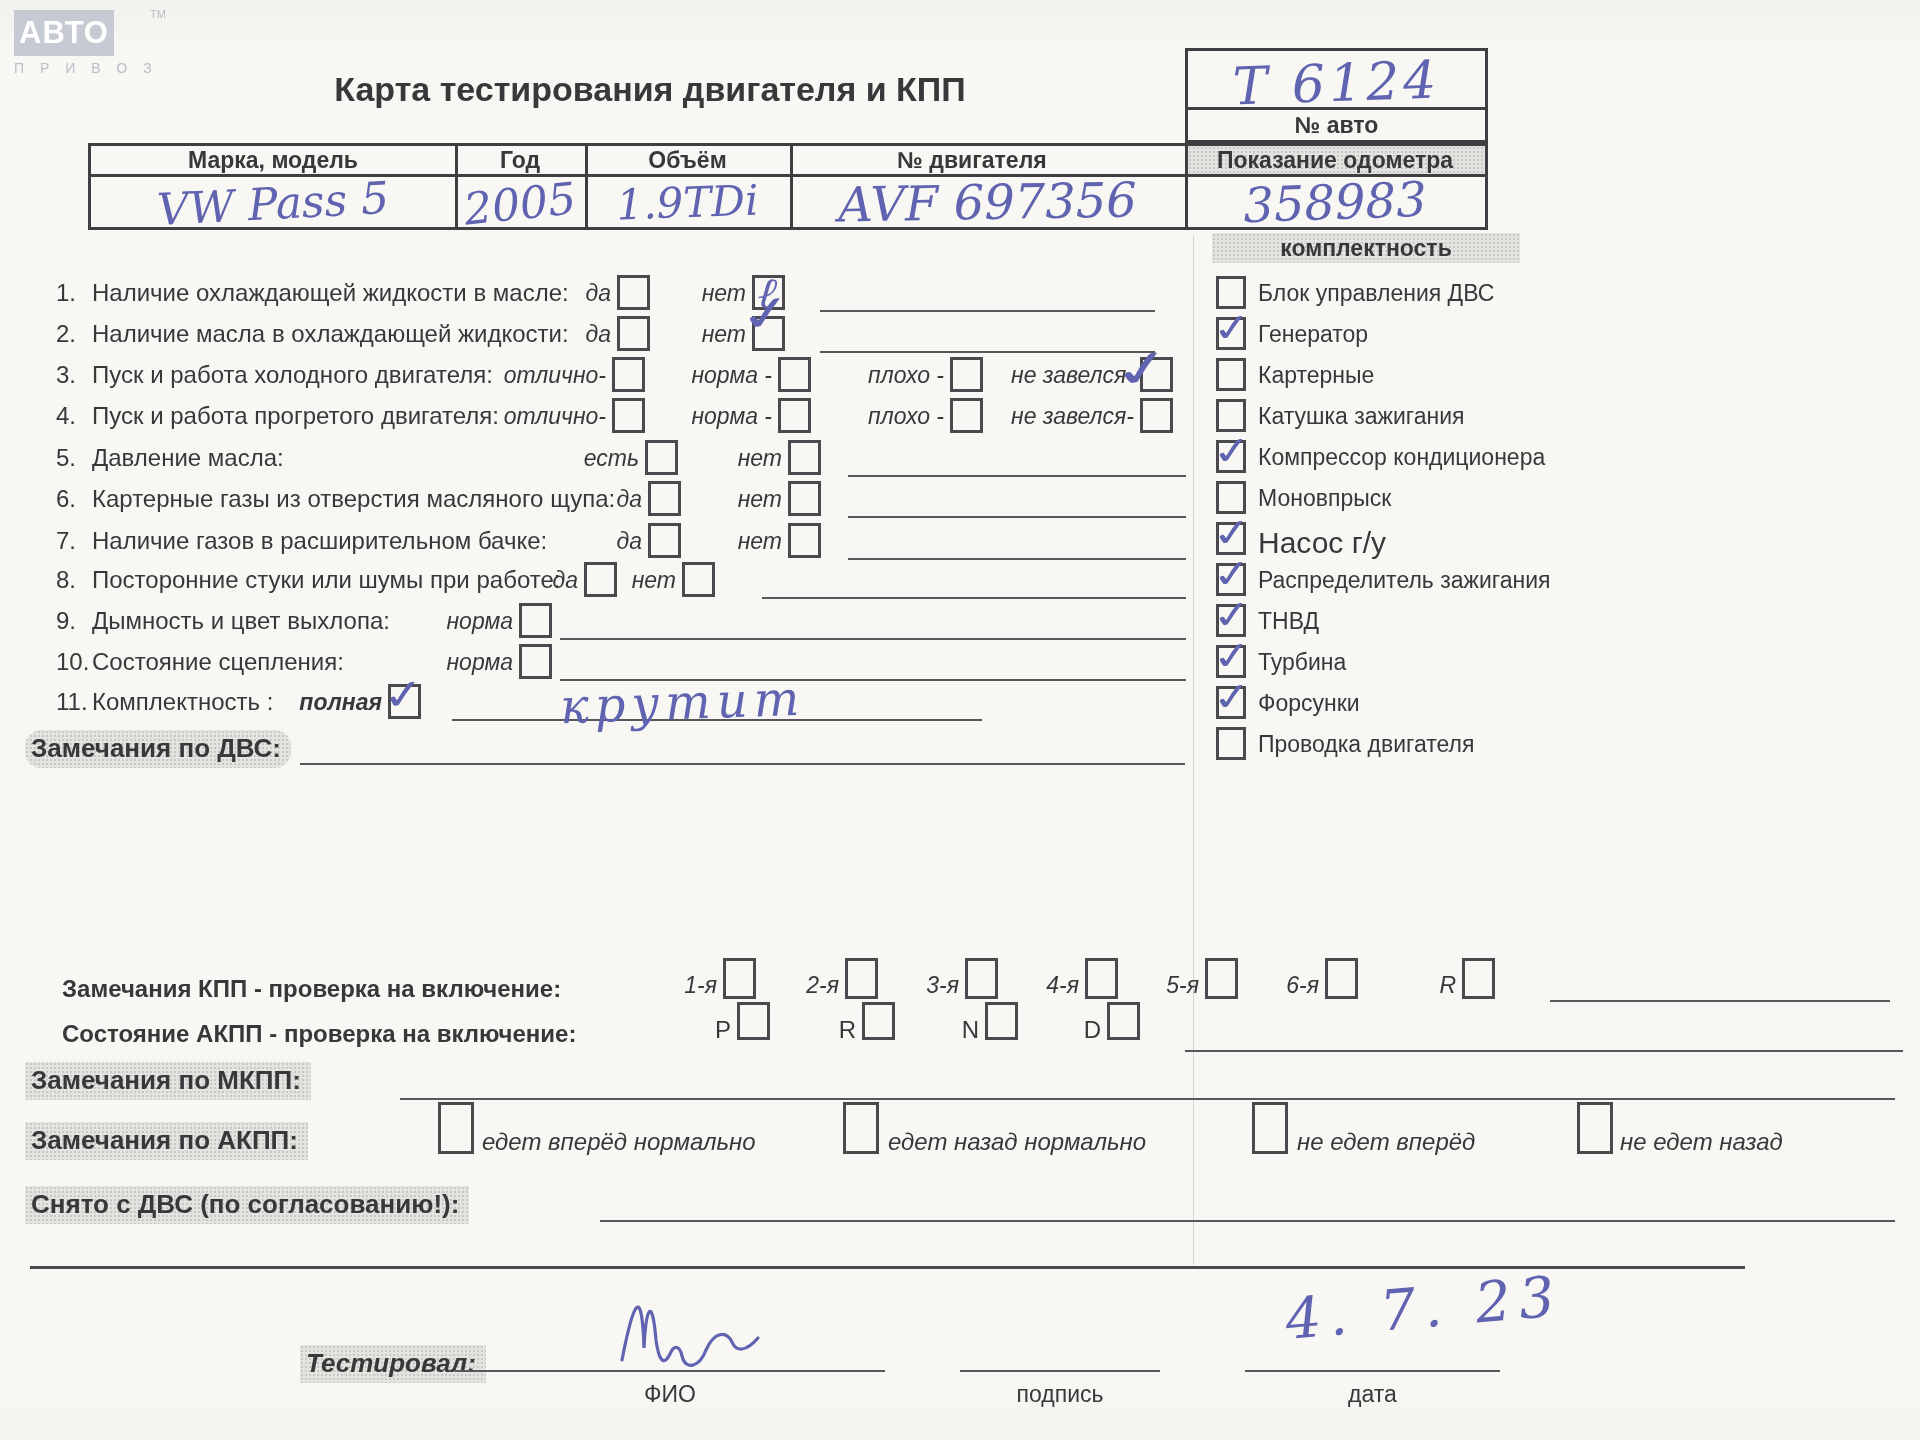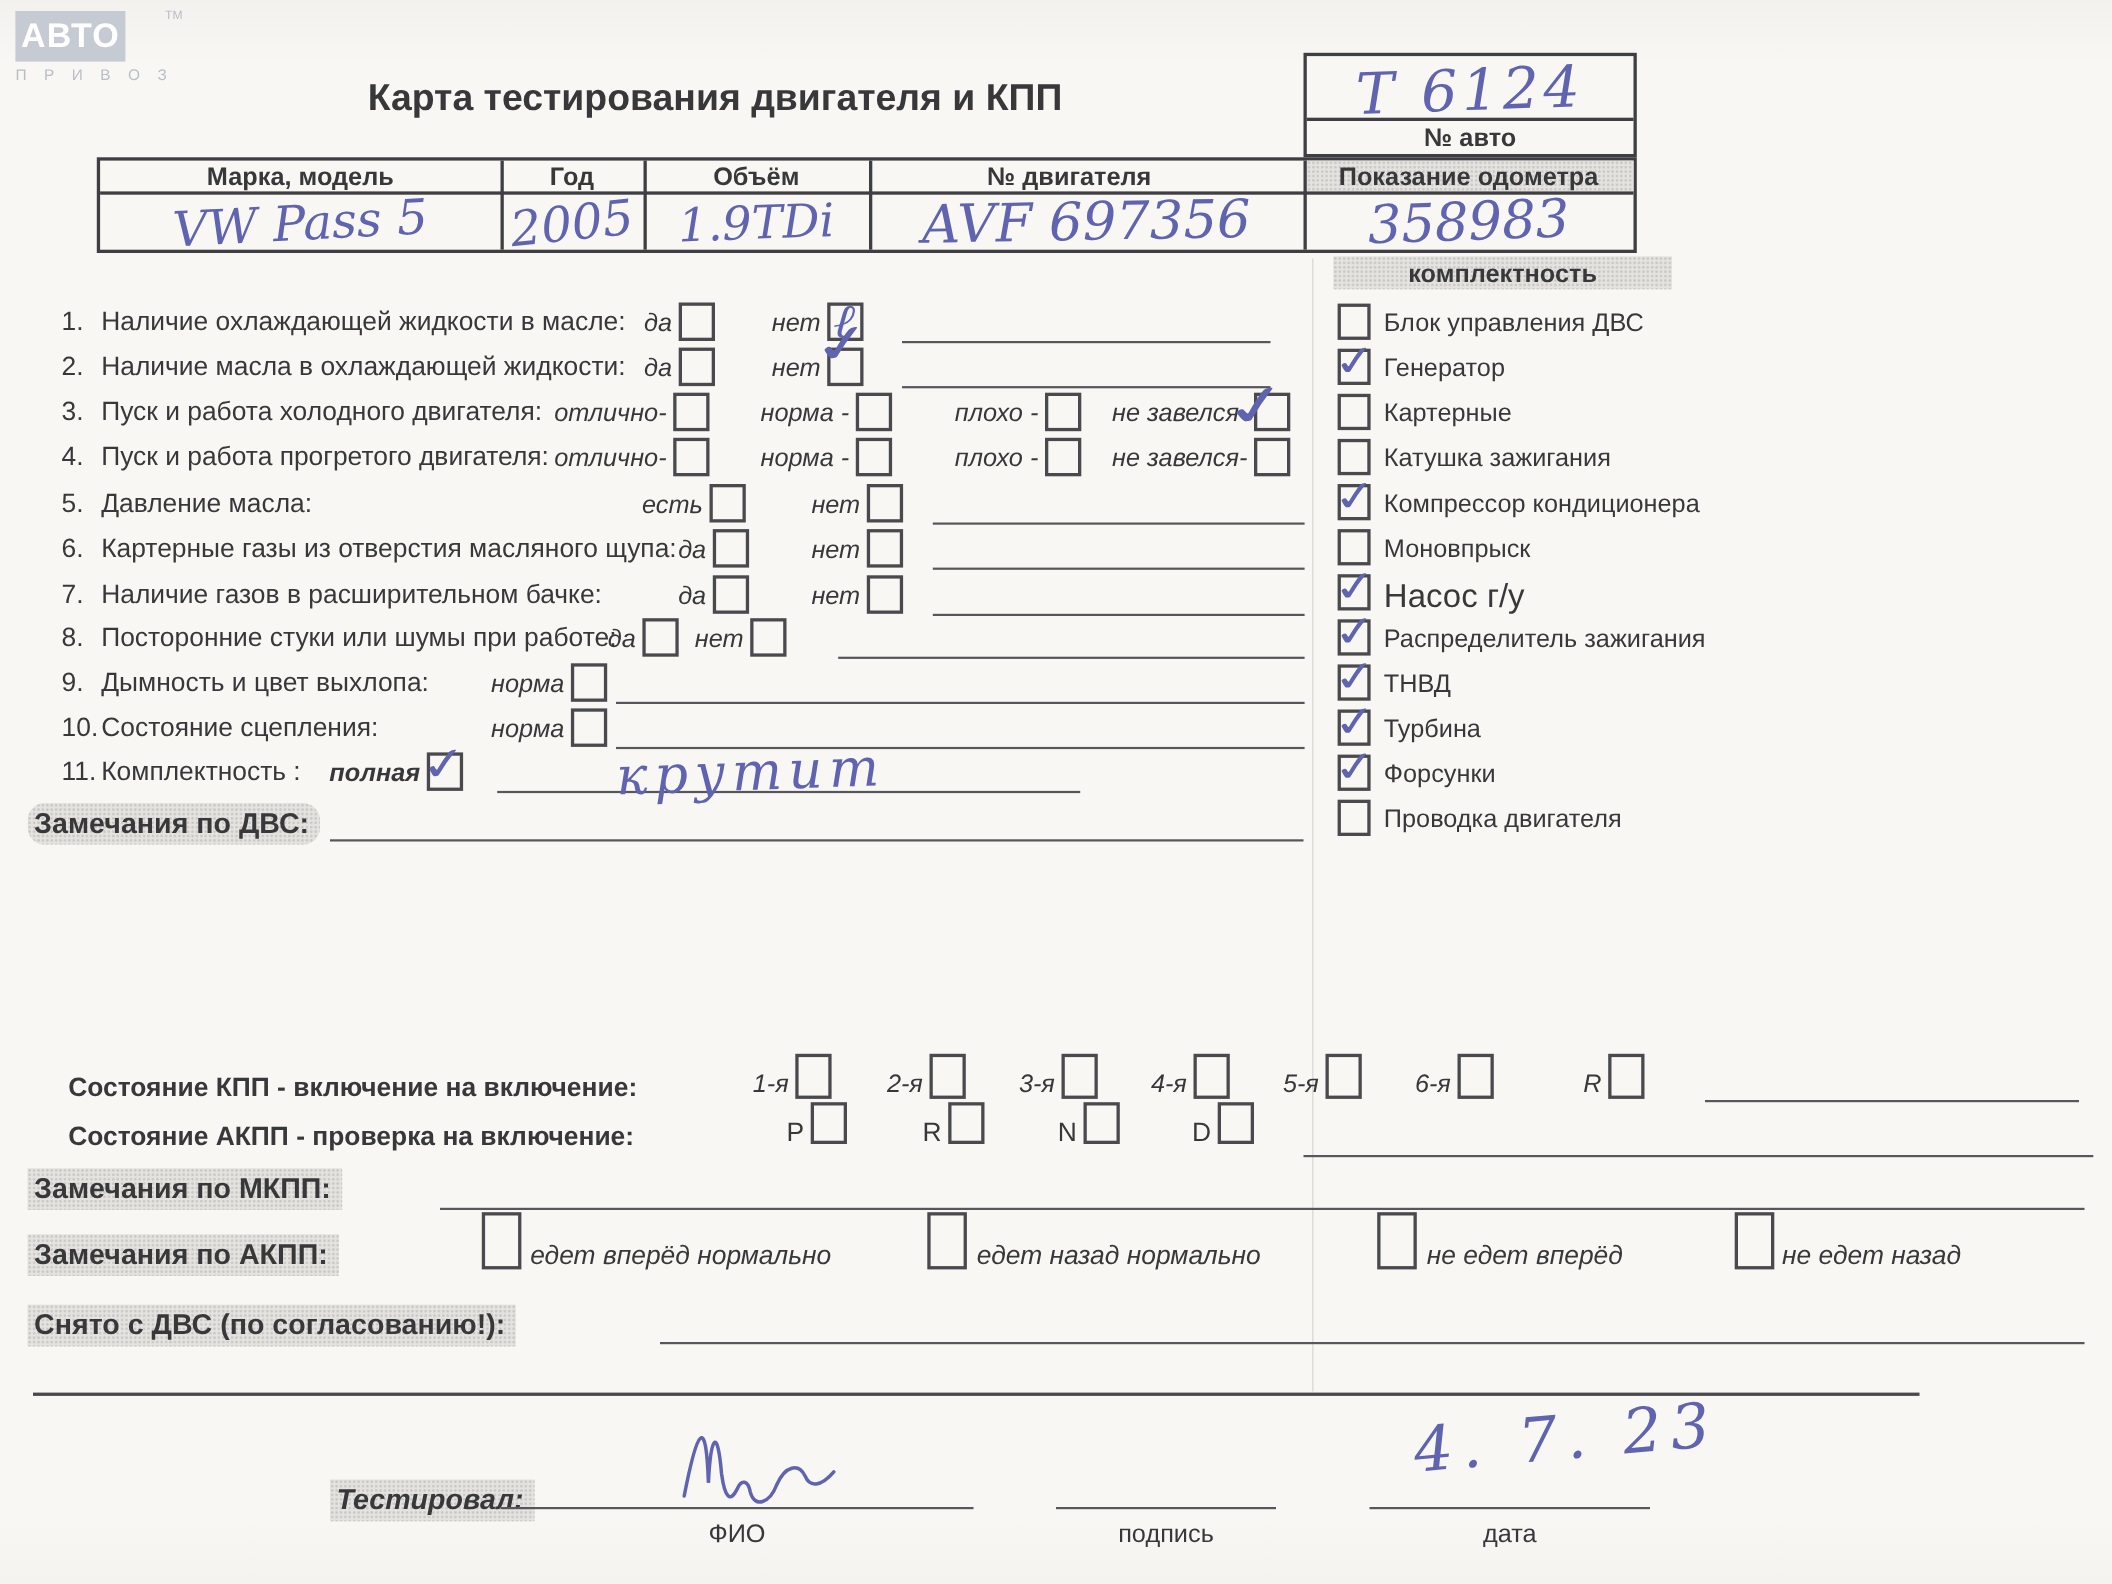--- a/index.html
+++ b/index.html
@@ -167,21 +167,21 @@
       <div class="abs lbl" style="left:56px;top:688px;width:40px;">11.</div>
       <div class="abs lbl" style="left:92px;top:688px;">Комплектность :</div>
       <div class="abs lbl it" style="left:142px;top:689px;width:240px;text-align:right;font-size:23px;font-weight:bold;">полная</div>
       <div class="box" style="left:388px;top:684px;width:33px;height:35px;"></div>
       <div class="uline" style="left:452px;top:719px;width:530px;"></div>
     </div>
 
   <div class="abs shade sechead" style="left:25px;top:730px;border-radius:16px;">Замечания по ДВС:</div>
   <div class="uline" style="left:300px;top:763px;width:885px;"></div>
 
-  <div class="abs lbl bold" style="left:62px;top:975px;">Состояние КПП - включение на включение:</div>
+  <div class="abs lbl bold" style="left:62px;top:975px;">Замечания КПП - проверка на включение:</div>
   <div id="gear-row">
       <div class="abs lbl it" style="left:597px;top:972px;width:120px;text-align:right;font-size:23px;">1-я</div>
       <div class="box" style="left:723px;top:958px;width:33px;height:41px;"></div>
       <div class="abs lbl it" style="left:719px;top:972px;width:120px;text-align:right;font-size:23px;">2-я</div>
       <div class="box" style="left:845px;top:958px;width:33px;height:41px;"></div>
       <div class="abs lbl it" style="left:839px;top:972px;width:120px;text-align:right;font-size:23px;">3-я</div>
       <div class="box" style="left:965px;top:958px;width:33px;height:41px;"></div>
       <div class="abs lbl it" style="left:959px;top:972px;width:120px;text-align:right;font-size:23px;">4-я</div>
       <div class="box" style="left:1085px;top:958px;width:33px;height:41px;"></div>
       <div class="abs lbl it" style="left:1079px;top:972px;width:120px;text-align:right;font-size:23px;">5-я</div>

